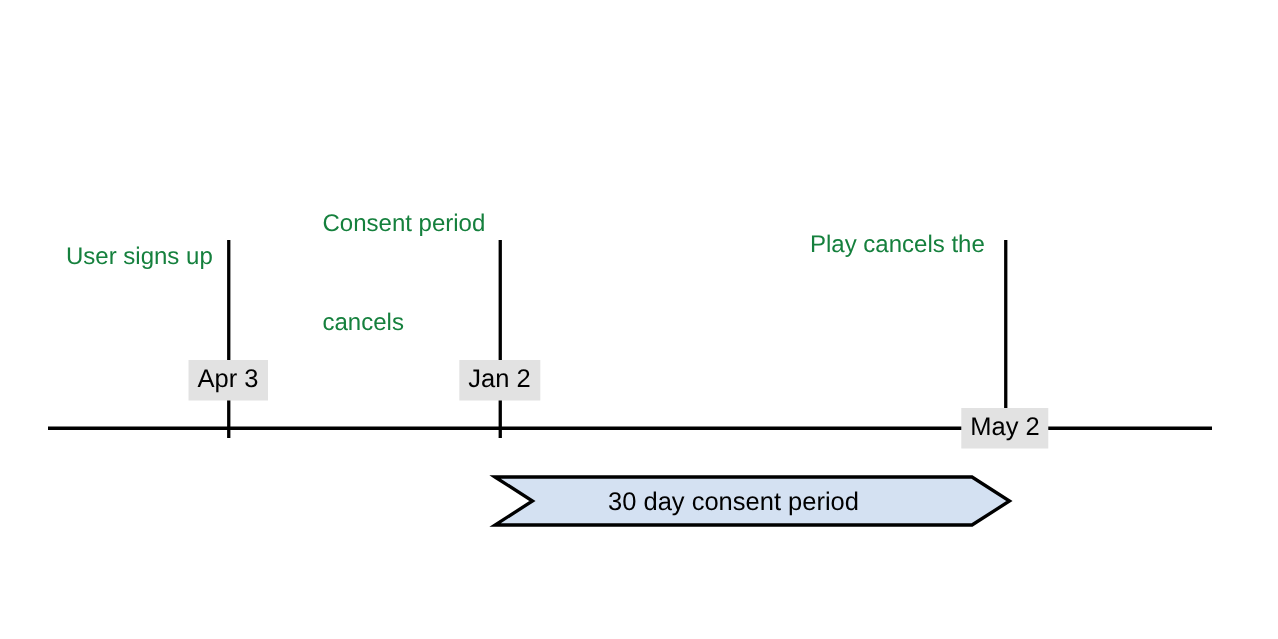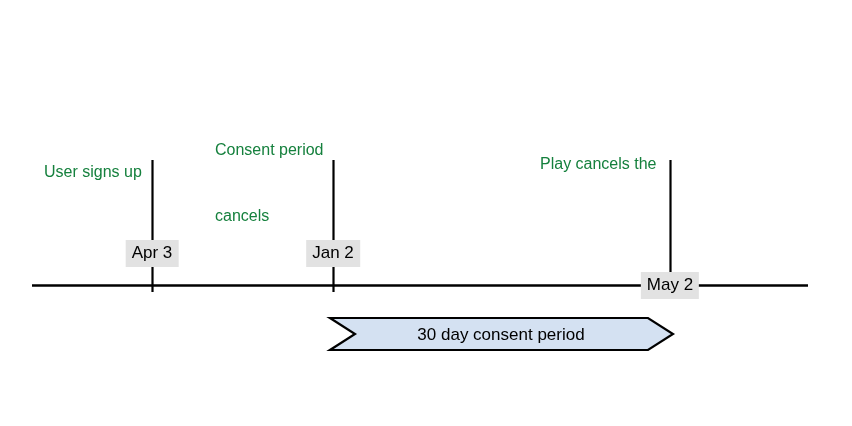--- a/index.html
+++ b/index.html
@@ -85,15 +85,15 @@
   <div class="evt-label" style="left:670px; top:109px; width:260px;">
     <div>Play cancels the</div>
   </div>
 
   <div class="date-chip" style="left:152px; top:240px;">Apr 3</div>
 
   <div class="date-chip" style="left:333px; top:240px;">Jan 2</div>
 
   <div class="date-chip" style="left:670px; top:240px;margin-top:32px;">May 2</div>
 
-  <div class="banner-text" style="left:501px; top:335px;text-align:right;">30 day consent period</div>
+  <div class="banner-text" style="left:489px; top:335px;text-align:right;">30 day consent period</div>
 
 </div>
 
 </body></html>

